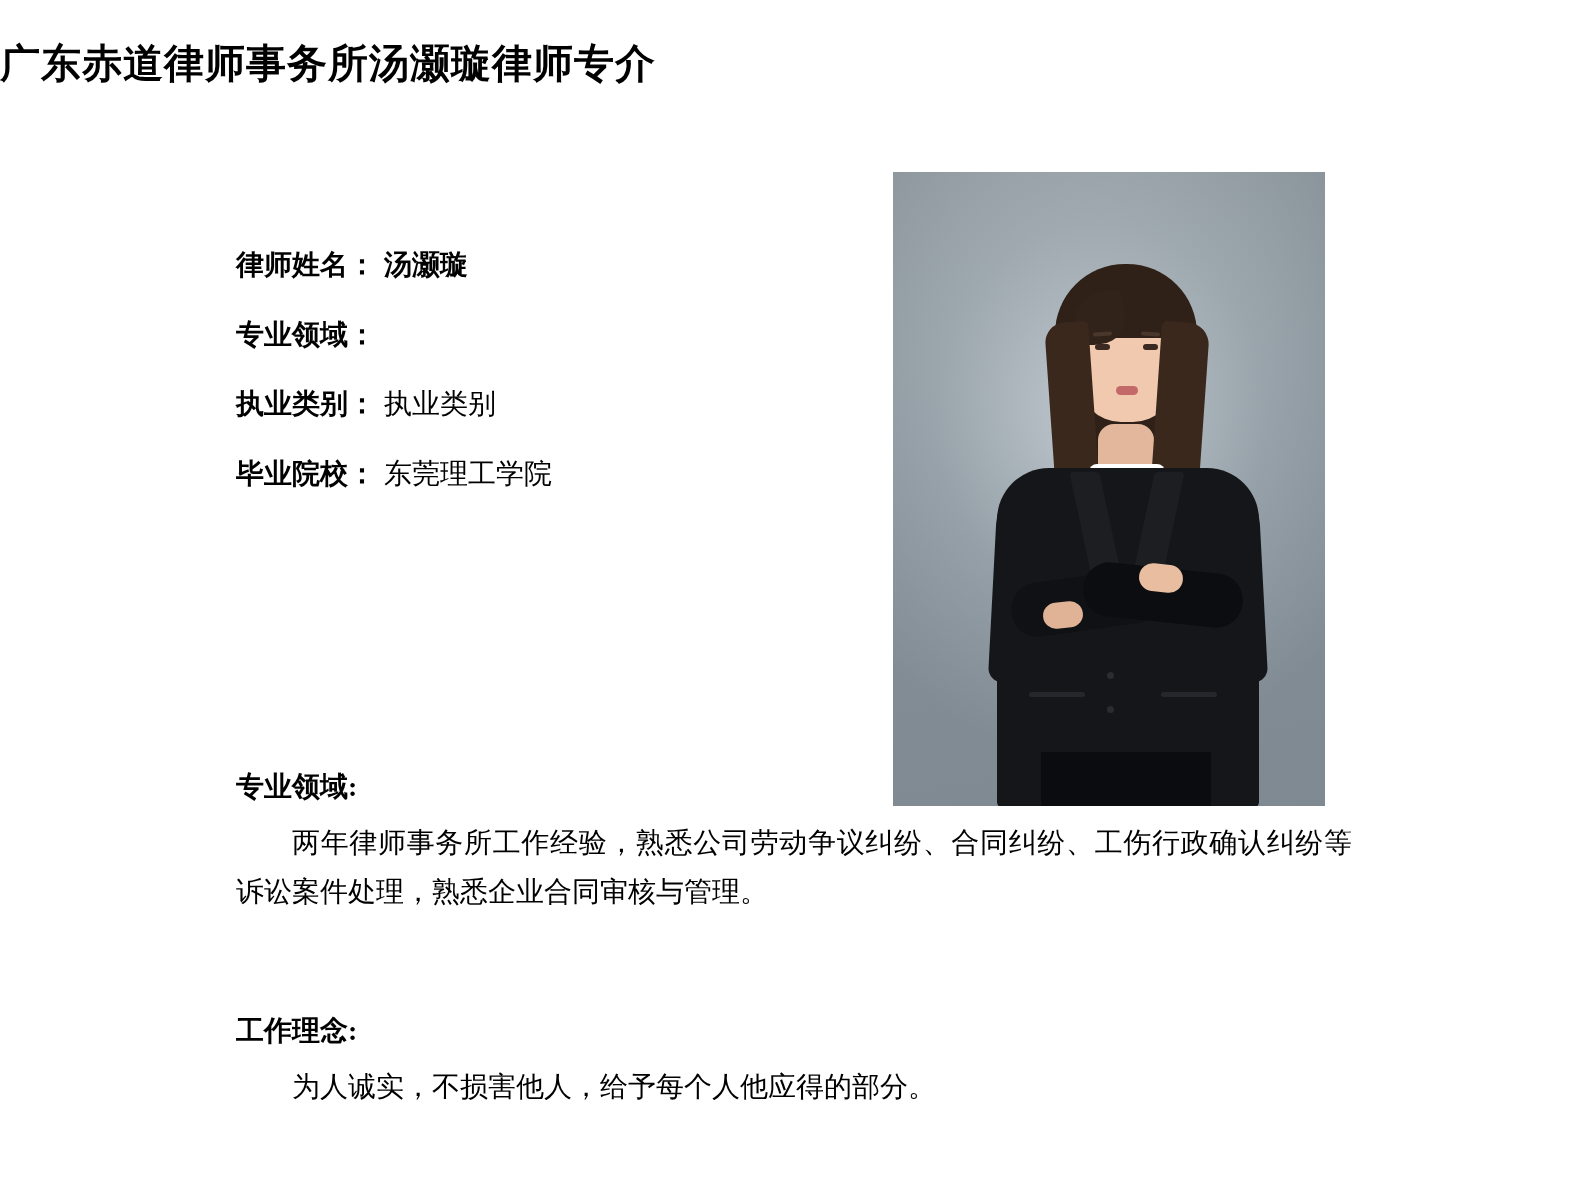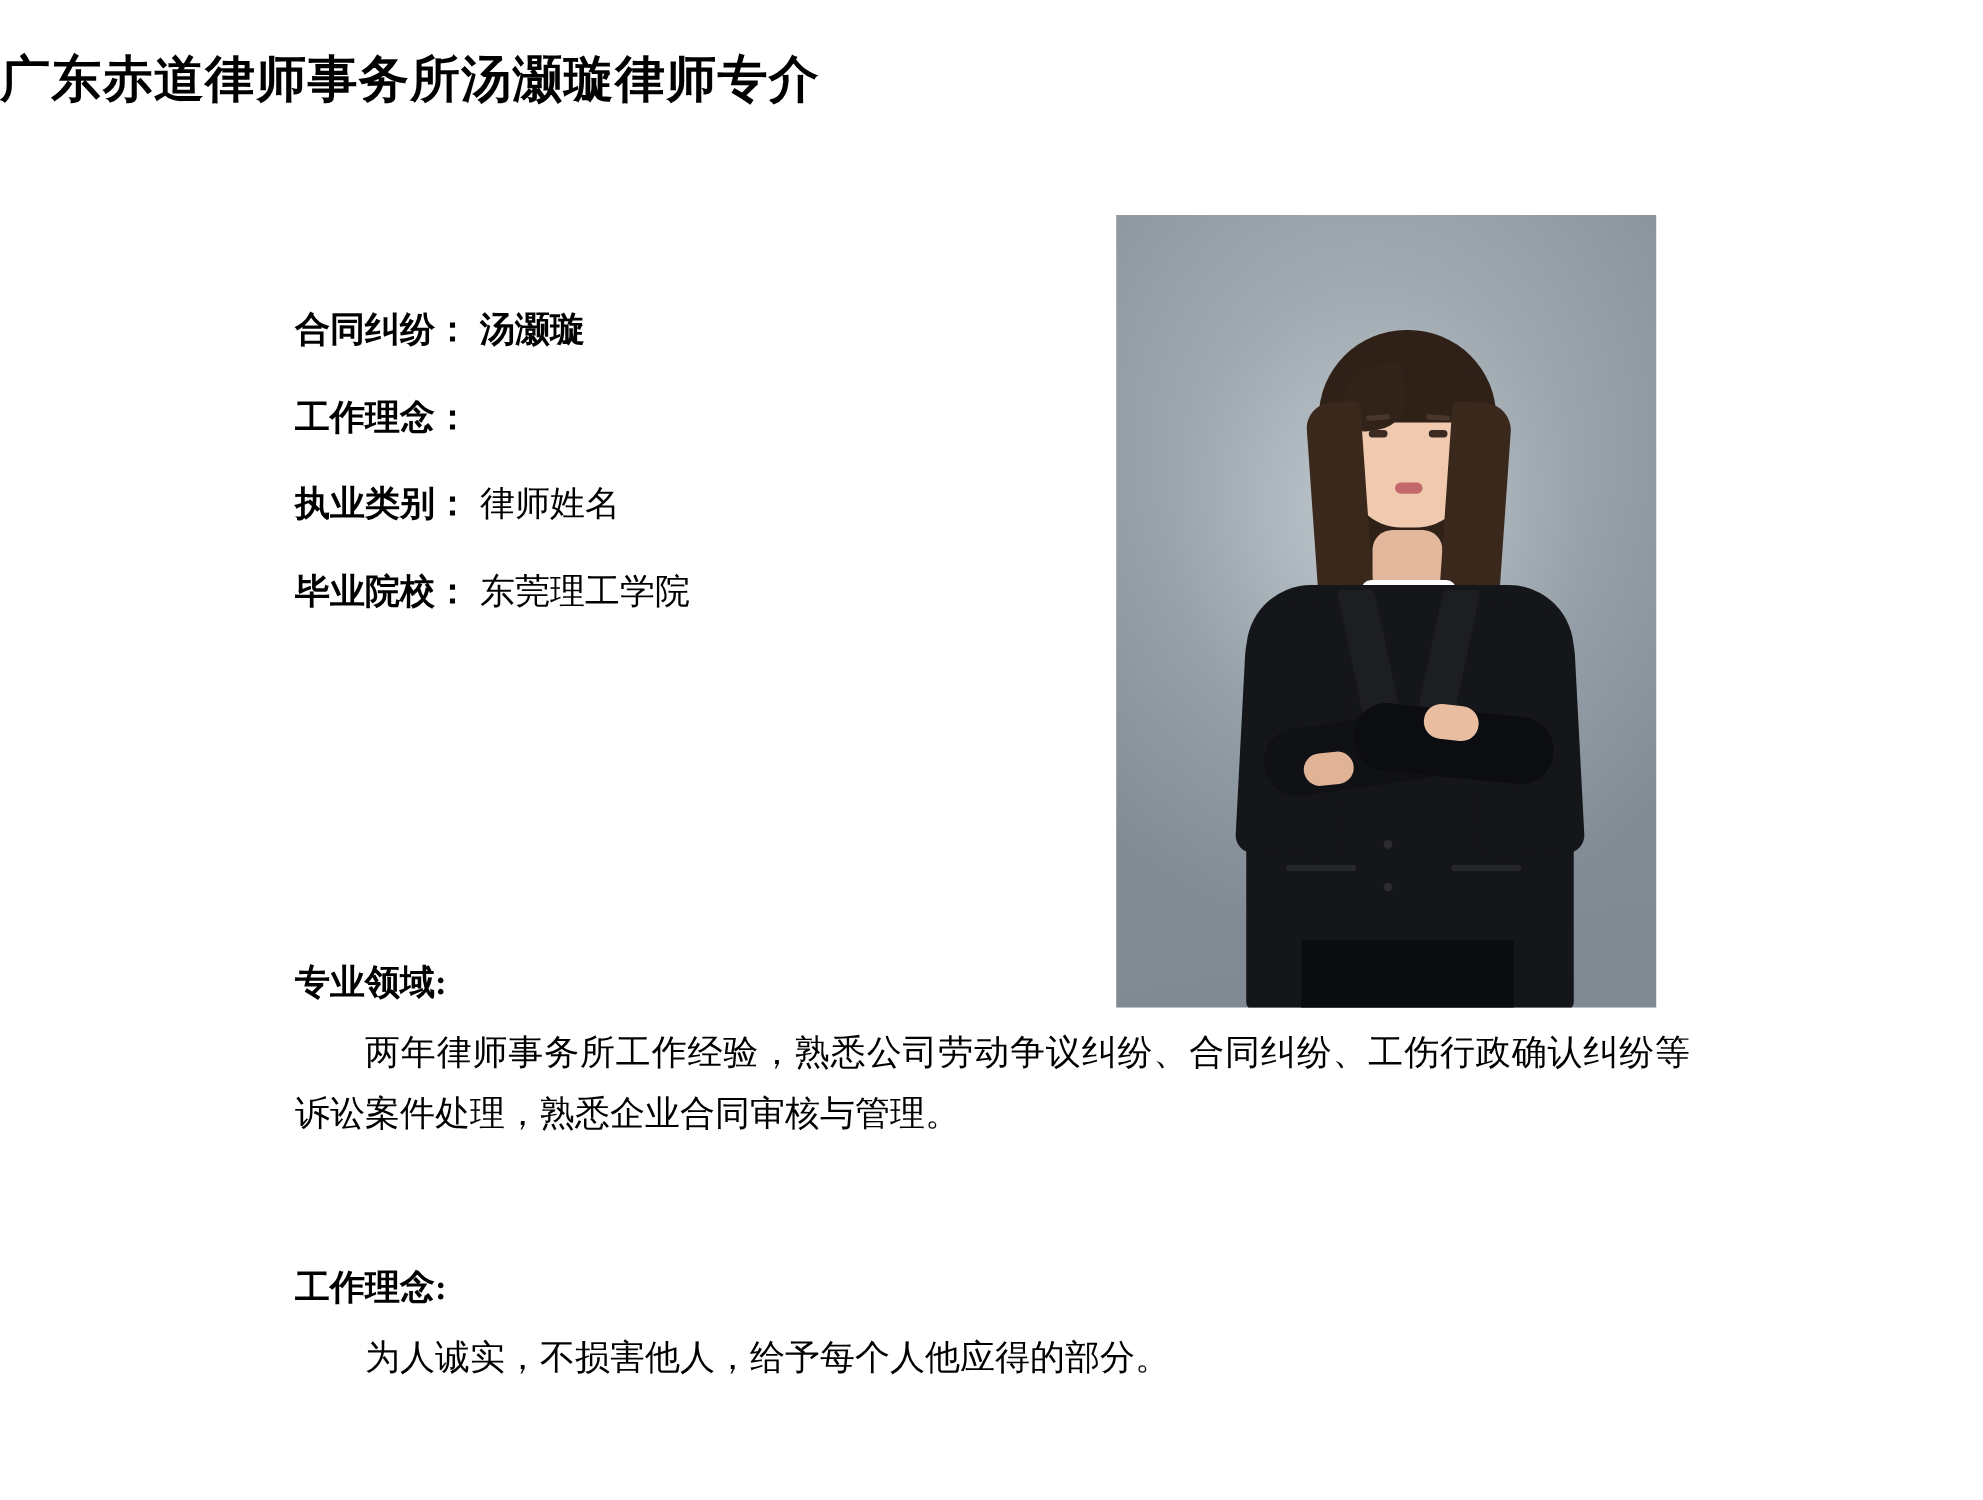--- a/index.html
+++ b/index.html
@@ -344,29 +344,29 @@
 </style>
 </head>
 <body>
 
 <div class="page">
 
   <div class="doc-title">广东赤道律师事务所汤灏璇律师专介</div>
 
   <div class="info-block">
     <div class="info-row">
-      <span class="info-label">合同纠纷：</span>
+      <span class="info-label">律师姓名：</span>
       <span class="info-value bold">汤灏璇</span>
     </div>
     <div class="info-row">
-      <span class="info-label">工作理念：</span>
+      <span class="info-label">专业领域：</span>
     </div>
     <div class="info-row">
       <span class="info-label">执业类别：</span>
-      <span class="info-value">律师姓名</span>
+      <span class="info-value">执业类别</span>
     </div>
     <div class="info-row">
       <span class="info-label">毕业院校：</span>
       <span class="info-value">东莞理工学院</span>
     </div>
   </div>
 
   <div class="portrait">
     <div class="bg-vignette"></div>
     <div class="person">

